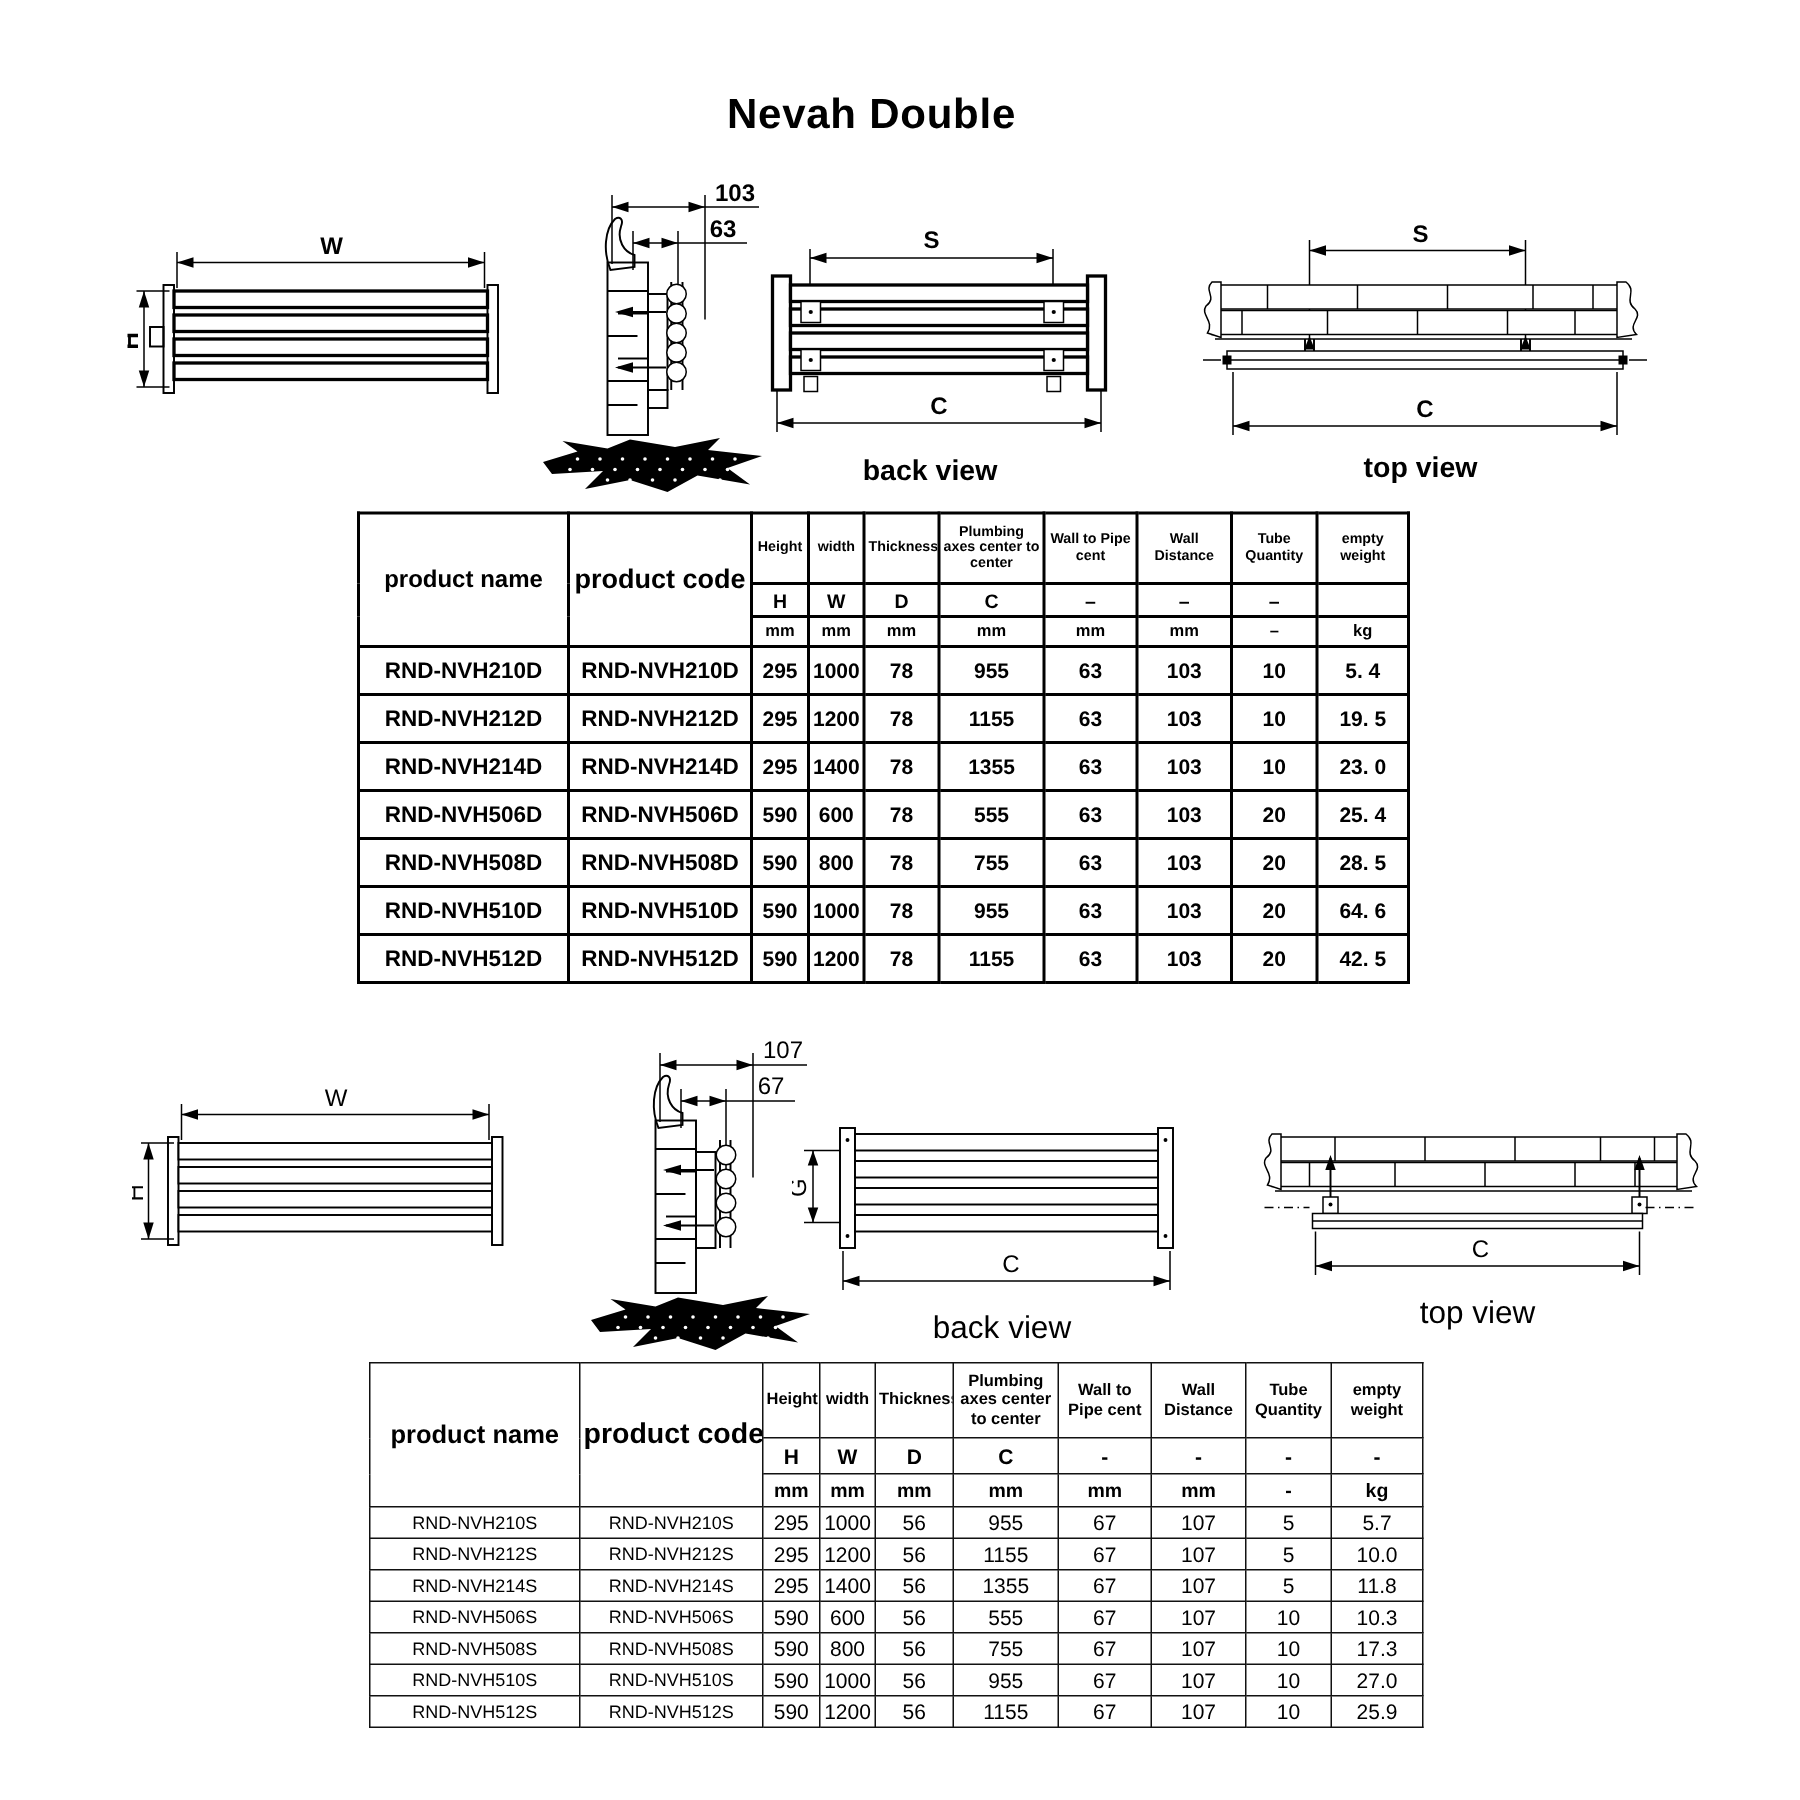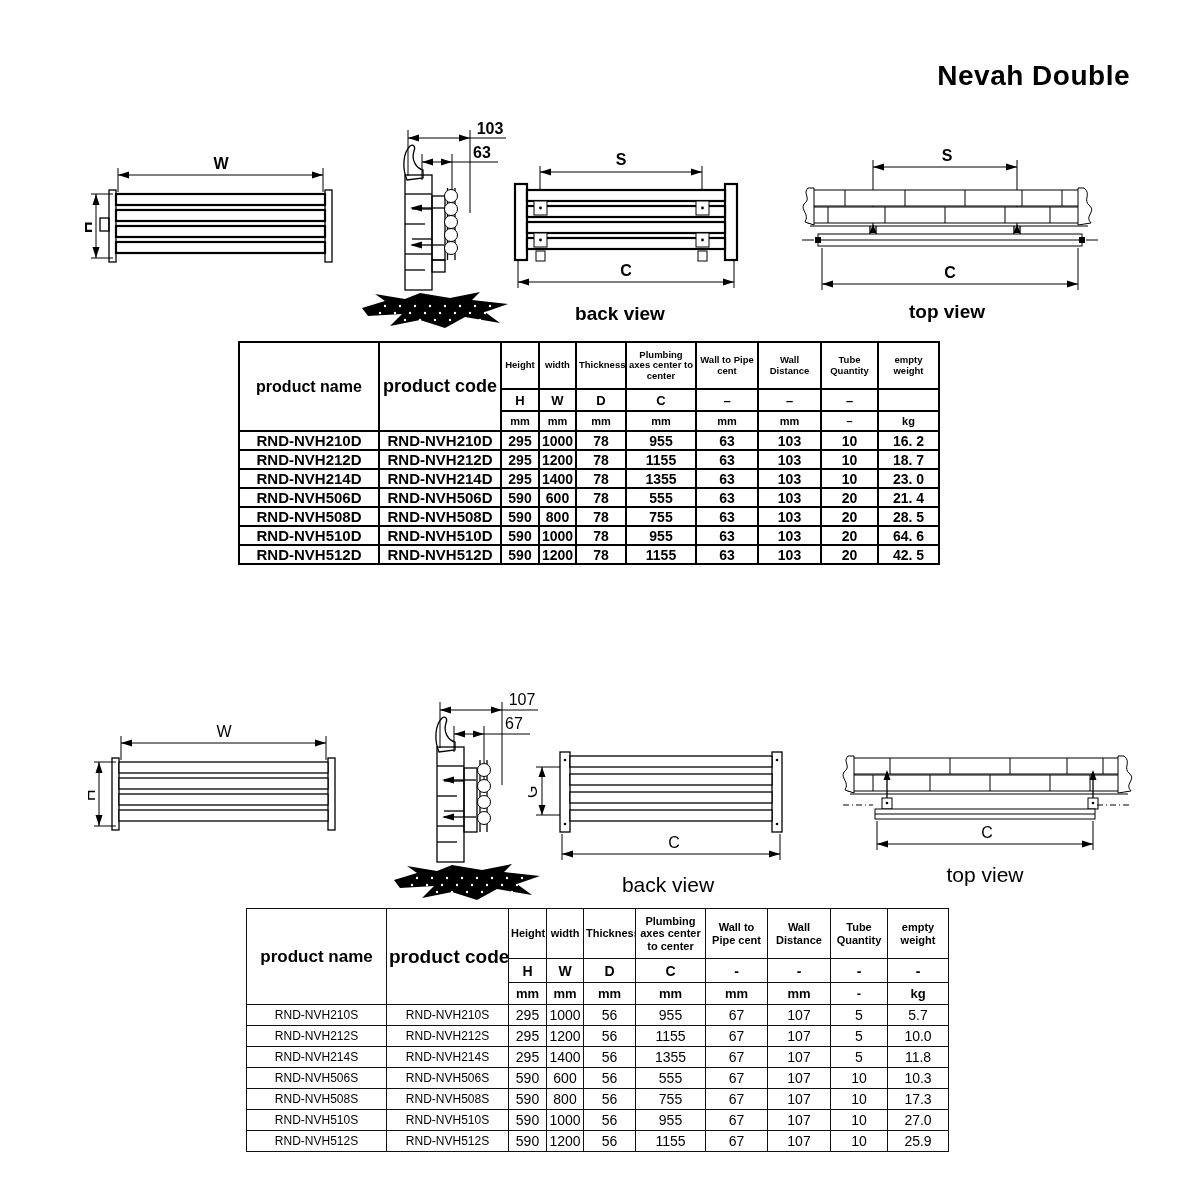--- a/index.html
+++ b/index.html
@@ -1,18 +1,18 @@
 <!DOCTYPE html>
 <html><head>
 <meta charset="utf-8">
 <style>
   html,body{margin:0;padding:0;background:#fff;}
   #canvas{position:relative;width:1200px;height:1200px;background:#fff;overflow:hidden;
           font-family:"Liberation Sans",sans-serif;color:#000;}
-  .sec-title{position:absolute;left:0;width:1130px;text-align:right;
+  .sec-title{position:absolute;left:16px;width:1130px;text-align:center;
              font-size:28px;font-weight:bold;letter-spacing:.5px;}
   .abs{position:absolute;}
   svg .ln{stroke:#000;stroke-width:1.3;fill:none;}
   svg .ln2{stroke:#000;stroke-width:2.2;fill:none;}
   svg .thin{stroke:#000;stroke-width:1;fill:none;}
   svg .fillb{fill:#000;stroke:none;}
   svg .wht{fill:#fff;stroke:#000;}
   svg text{fill:#000;}
   .dimb{font-size:16px;font-weight:bold;}
   .dimn{font-size:16px;font-weight:normal;}
@@ -21,21 +21,21 @@
 
   table.spec{position:absolute;border-collapse:collapse;table-layout:fixed;background:#fff;}
   table.spec th,table.spec td{padding:0 2px;text-align:center;vertical-align:middle;overflow:hidden;white-space:nowrap;}
 
   
   .double-t{width:700px;font-weight:bold;}
   .double-t th,.double-t td{border:2px solid #000;}
   .double-t thead tr:nth-child(1){height:47px;}
   .double-t thead tr:nth-child(2){height:22px;}
   .double-t thead tr:nth-child(3){height:20px;}
-  .double-t tbody tr{height:19px;}
+  .double-t tbody tr{height:32px;}
   .double-t .pn{font-size:16px;}
   .double-t .pc{font-size:18px;line-height:1.05;}
   .double-t .spec-h{font-size:9.5px;line-height:1.1;white-space:normal;}
   .double-t .sym{font-size:13px;}
   .double-t .unit{font-size:11px;}
   .double-t td{font-size:14px;}
   .double-t td.name-cell{font-size:15px;}
 
   
   .single-t{width:702px;font-weight:normal;}
@@ -303,33 +303,33 @@
         <tr>
           <td class="name-cell">RND-NVH210D</td>
           <td class="name-cell">RND-NVH210D</td>
           <td class="num-cell">295</td>
           <td class="num-cell">1000</td>
           <td class="num-cell">78</td>
           <td class="num-cell">955</td>
           <td class="num-cell">63</td>
           <td class="num-cell">103</td>
           <td class="num-cell">10</td>
-          <td class="num-cell">16. 2</td>
+          <td class="num-cell">5. 4</td>
         </tr>
         <tr>
           <td class="name-cell">RND-NVH212D</td>
           <td class="name-cell">RND-NVH212D</td>
           <td class="num-cell">295</td>
           <td class="num-cell">1200</td>
           <td class="num-cell">78</td>
           <td class="num-cell">1155</td>
           <td class="num-cell">63</td>
           <td class="num-cell">103</td>
           <td class="num-cell">10</td>
-          <td class="num-cell">18. 7</td>
+          <td class="num-cell">19. 5</td>
         </tr>
         <tr>
           <td class="name-cell">RND-NVH214D</td>
           <td class="name-cell">RND-NVH214D</td>
           <td class="num-cell">295</td>
           <td class="num-cell">1400</td>
           <td class="num-cell">78</td>
           <td class="num-cell">1355</td>
           <td class="num-cell">63</td>
           <td class="num-cell">103</td>
@@ -339,21 +339,21 @@
         <tr>
           <td class="name-cell">RND-NVH506D</td>
           <td class="name-cell">RND-NVH506D</td>
           <td class="num-cell">590</td>
           <td class="num-cell">600</td>
           <td class="num-cell">78</td>
           <td class="num-cell">555</td>
           <td class="num-cell">63</td>
           <td class="num-cell">103</td>
           <td class="num-cell">20</td>
-          <td class="num-cell">21. 4</td>
+          <td class="num-cell">25. 4</td>
         </tr>
         <tr>
           <td class="name-cell">RND-NVH508D</td>
           <td class="name-cell">RND-NVH508D</td>
           <td class="num-cell">590</td>
           <td class="num-cell">800</td>
           <td class="num-cell">78</td>
           <td class="num-cell">755</td>
           <td class="num-cell">63</td>
           <td class="num-cell">103</td>

